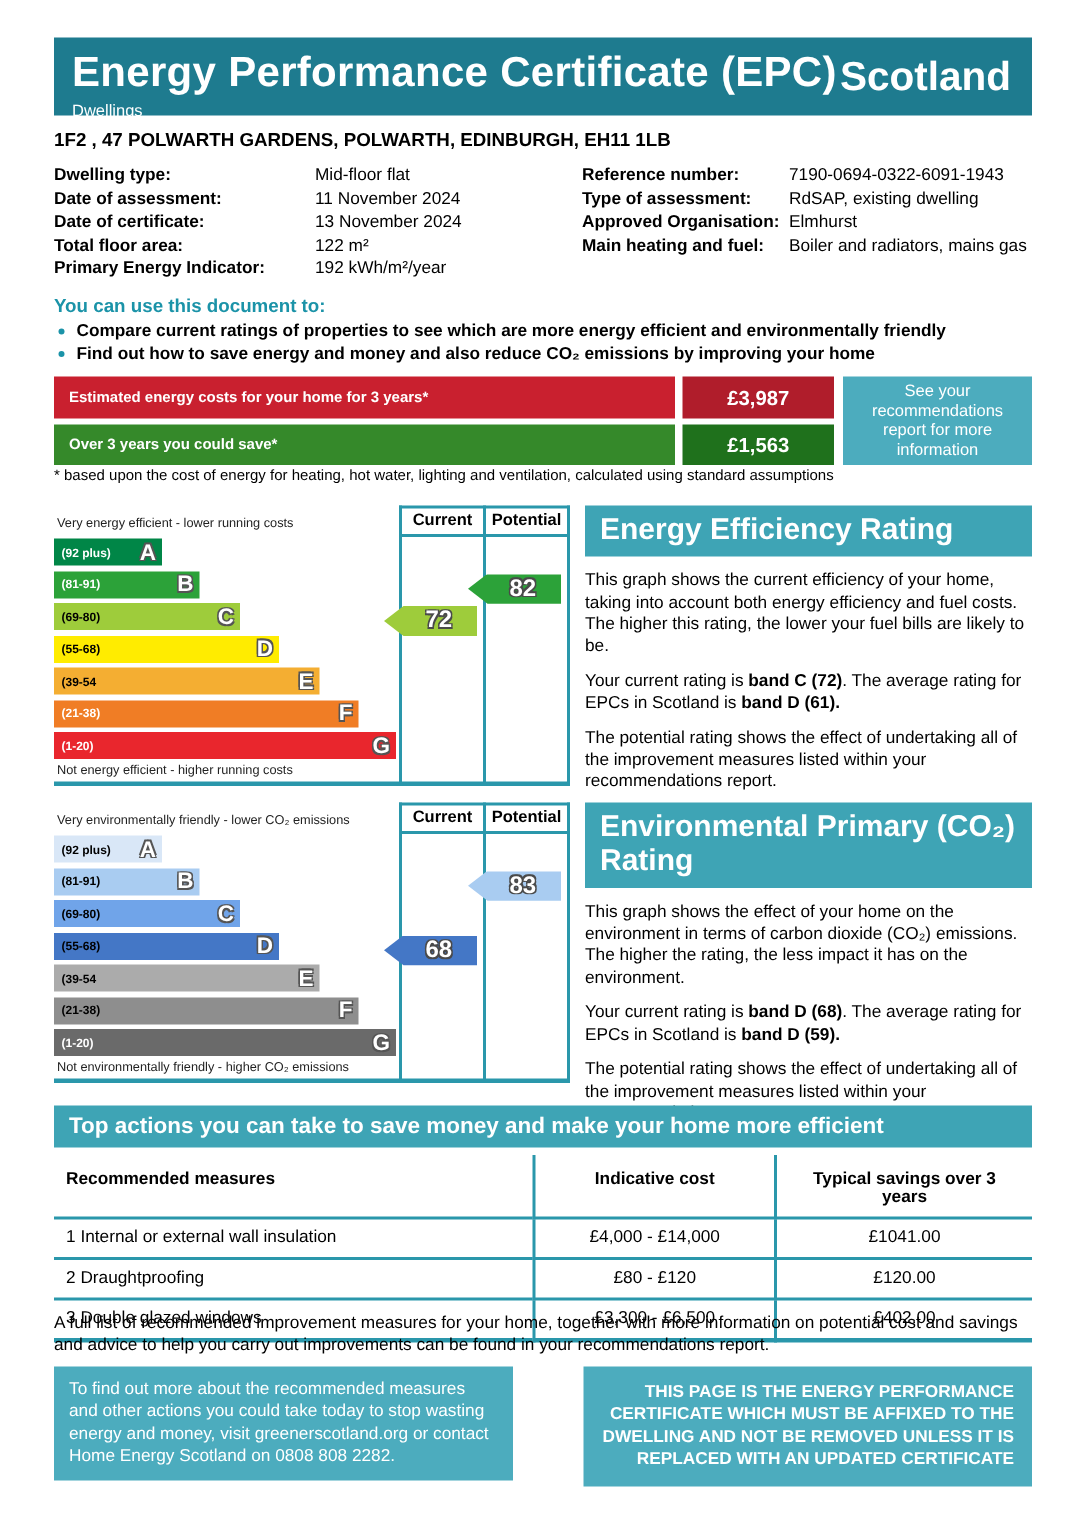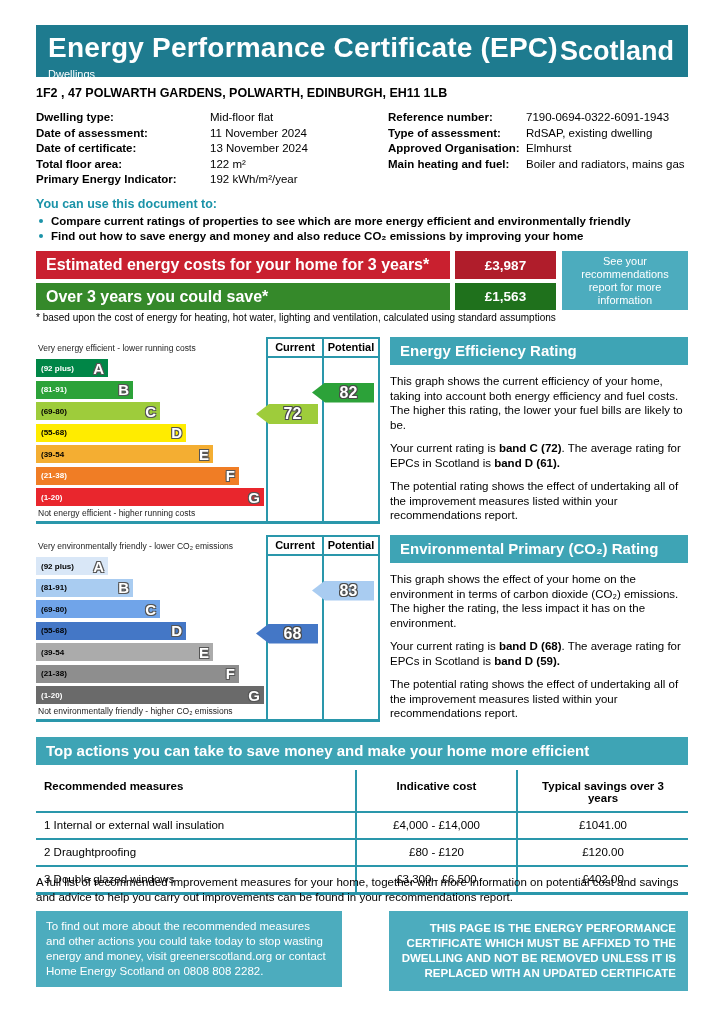--- a/index.html
+++ b/index.html
@@ -30,21 +30,21 @@
   .bullets { position:absolute; left:36px; top:215px; width:652px; margin:0; padding:0; list-style:none;
              font-size:11.5px; font-weight:bold; }
   .bullets li { display:flex; align-items:center; margin-bottom:3px; }
   .dot { flex:none; width:4px; height:4px; border-radius:50%; background:var(--teal-text); margin:0 8px 0 3px; }
 
   
   .costs { position:absolute; left:36px; top:251px; width:652px; display:flex; }
   .cost-rows { width:520px; }
   .cost-row { display:flex; margin-bottom:4px; }
   .cost-label { width:414px; box-sizing:border-box; padding-left:10px; display:flex; align-items:center;
-                color:#fff; font-weight:bold; font-size:16px; }
+                color:#fff; font-weight:bold; font-size:10px; }
   .cost-value { width:101px; margin-left:5px; display:flex; align-items:center; justify-content:center;
                 color:#fff; font-weight:bold; font-size:13.5px; }
   .cost-row.red  .cost-label{ background:var(--red-label); height:28px; }
   .cost-row.red  .cost-value{ background:var(--red-value); height:28px; }
   .cost-row.green .cost-label{ background:var(--green-label); height:27px; }
   .cost-row.green .cost-value{ background:var(--green-value); height:27px; }
   .aside { width:126px; margin-left:6px; height:59px; background:var(--teal-light); color:#fff;
            font-size:11px; line-height:13px; display:flex; align-items:center; text-align:center;
            padding:0 5px; box-sizing:border-box; }
   .footnote { position:absolute; left:36px; top:312px; font-size:10px; }
@@ -69,21 +69,21 @@
   .band-letter { font-size:15px; font-weight:bold; color:#fff; line-height:1;
                  text-shadow:-1px -1px 0 #555,1px -1px 0 #555,-1px 1px 0 #555,1px 1px 0 #555; }
   .arrow { position:absolute; width:62px; height:20px; box-sizing:border-box; padding-left:11px;
            display:flex; align-items:center; justify-content:center; color:#fff; font-weight:bold; font-size:16px;
            clip-path:polygon(0 50%, 13px 0, 100% 0, 100% 100%, 13px 100%);
            text-shadow:-1px -1px 0 #4a4a4a,1px -1px 0 #4a4a4a,-1px 1px 0 #4a4a4a,1px 1px 0 #4a4a4a; }
 
   
   .side { position:absolute; left:390px; width:298px; }
   .side.eff { top:337px; } .side.env { top:535px; }
-  .section-header { background:var(--teal-mid); color:#fff; font-weight:bold; font-size:15px; padding:5px 10px 6px; }
+  .section-header { background:var(--teal-mid); color:#fff; font-weight:bold; font-size:20px; padding:5px 10px 6px; }
   .side p { font-size:11.5px; line-height:14.5px; margin:9px 0; }
 
   
   .banner { position:absolute; left:36px; top:737px; width:652px; box-sizing:border-box;
             background:var(--teal-mid); color:#fff; font-weight:bold; font-size:15px; padding:5px 10px 6px; }
   .epc-table { position:absolute; left:36px; top:770px; width:652px; font-size:11.5px; }
   .trow { display:grid; grid-template-columns:319px 161px 172px; }
   .tc { padding:6px 8px 7px; border-bottom:2px solid var(--teal-border); }
   .tc.c2, .tc.c3 { border-left:2px solid var(--teal-border); text-align:center; }
   .thead .tc { font-weight:bold; padding-top:10px; }

